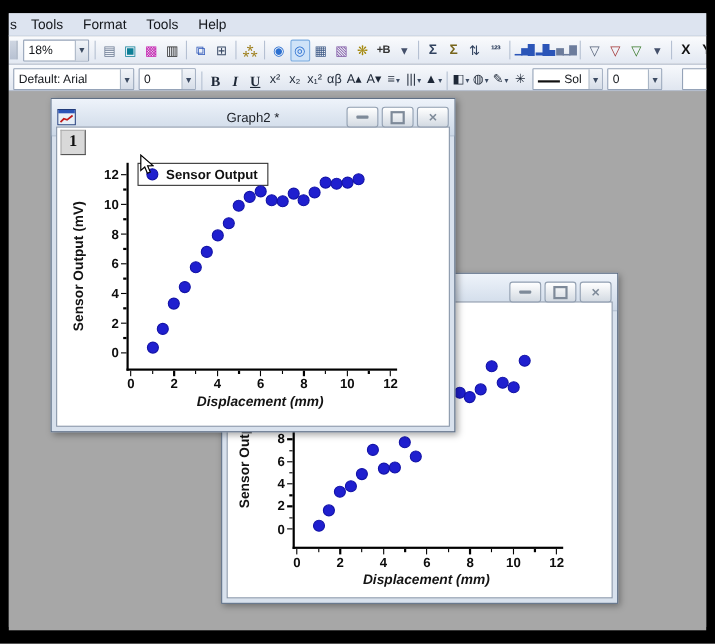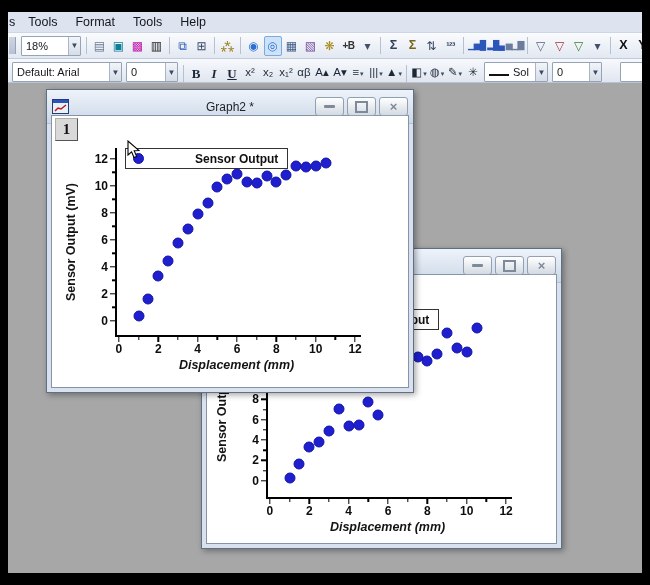--- a/index.html
+++ b/index.html
@@ -66,21 +66,21 @@
   .tlab{position:absolute;font-size:12px;font-weight:600;color:#0d0d0d;white-space:nowrap;}
   .tlx{top:calc(100% + 7px);transform:translateX(-50%);}
   .tly{right:calc(100% + 9px);transform:translateY(-50%);}
   .axis-title{position:absolute;font-size:12.5px;font-weight:600;color:#141414;white-space:nowrap;}
   .xt{top:calc(100% + 23px);left:49%;transform:translateX(-50%);font-style:italic;}
   .yt{left:-46px;top:50%;transform:translate(-50%,-50%) rotate(-90deg);transform-origin:center;}
   .pt{position:absolute;width:9px;height:9px;border-radius:50%;transform:translate(-50%,-50%);}
   .legend{position:absolute;left:8px;top:0;height:19px;background:#fff;border:1.2px solid #333;
           display:flex;align-items:center;padding:0 9px 0 7px;gap:7px;}
   .legend .dot{width:9px;height:9px;border-radius:50%;flex:none;}
-  .legend .ltxt{font-size:12px;font-weight:600;color:#101010;white-space:nowrap;margin-left:44px;}
+  .legend .ltxt{font-size:12px;font-weight:600;color:#101010;white-space:nowrap;}
   .cursor{position:absolute;z-index:60;pointer-events:none;}
 </style>
 </head>
 <body>
 
 <div class="app">
   <div class="menubar" id="menubar">
       <span class="menu-item">s</span>
       <span class="menu-item">Tools</span>
       <span class="menu-item">Format</span>

